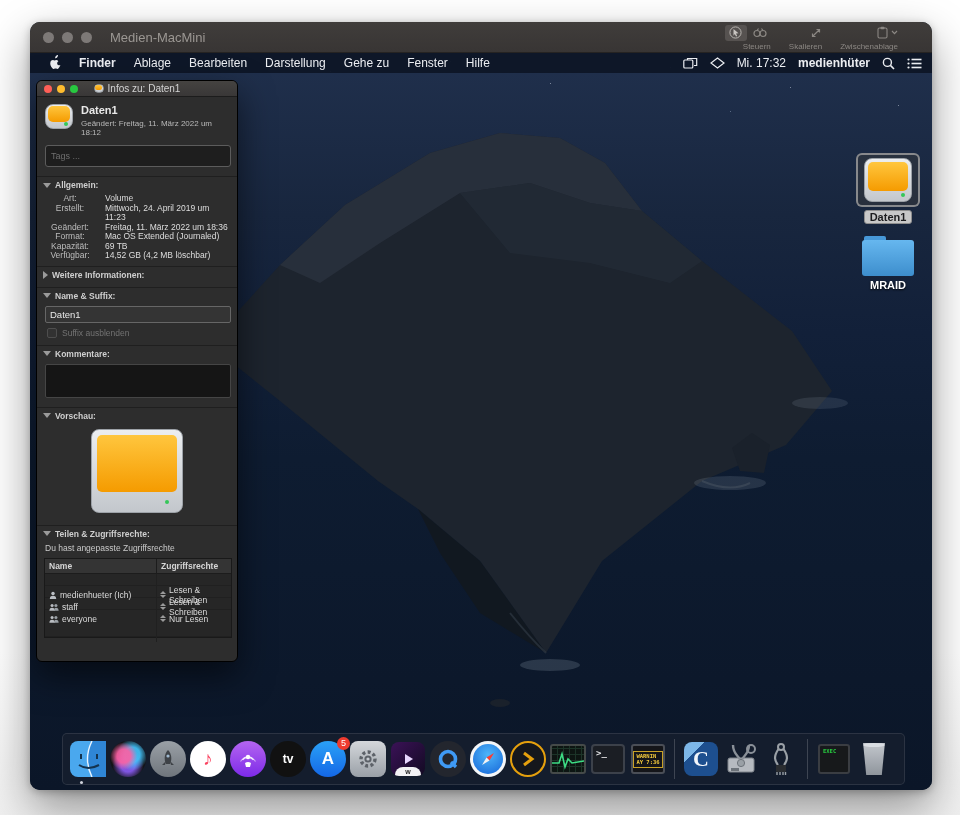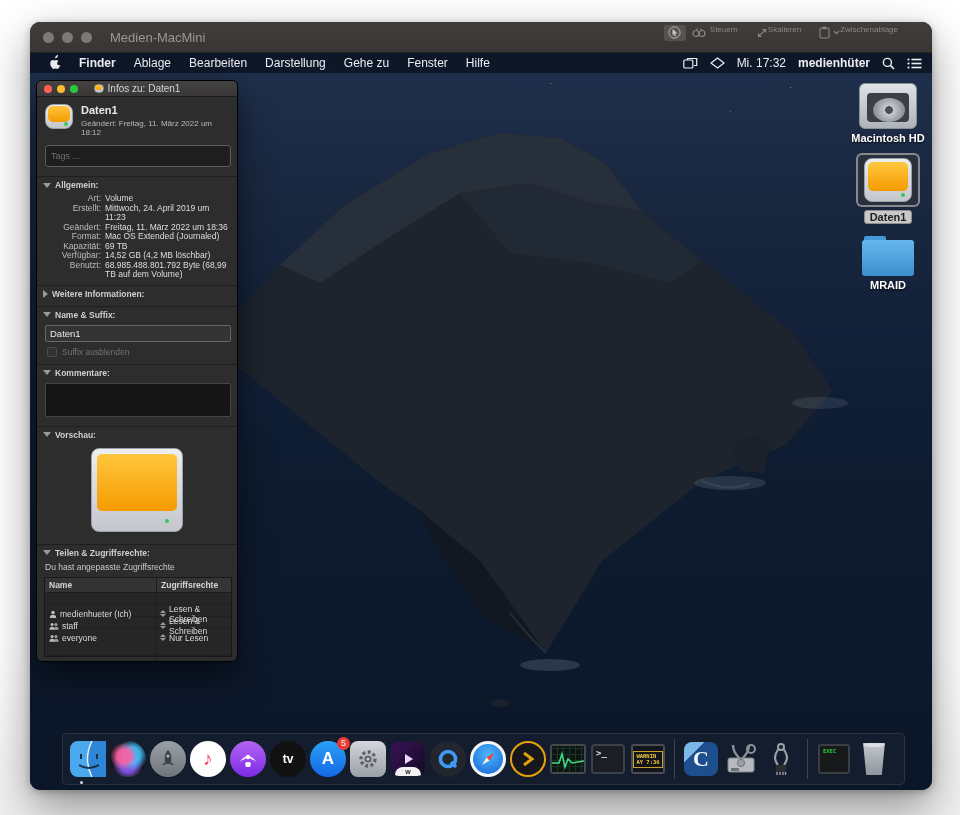--- a/index.html
+++ b/index.html
@@ -9,21 +9,21 @@
   
   .share-window { position:absolute; left:30px; top:22px; width:902px; height:768px;
     border-radius:10px; overflow:hidden; background:#0d1828;
     box-shadow:0 18px 45px rgba(0,0,0,.4), 0 2px 8px rgba(0,0,0,.25); }
   .titlebar { position:relative; height:31px; background:linear-gradient(#403d3b,#383534);
     border-bottom:1px solid #252322; }
   .dots { position:absolute; left:13px; top:10px; display:flex; gap:8px; }
   .dot { width:11px; height:11px; border-radius:50%; background:#7d7977; }
   .tb-title { position:absolute; left:80px; top:8px; color:#9b9793; font-size:13px; }
   .tb-tools { position:absolute; right:34px; top:2px; display:flex; gap:18px; }
-  .tool { display:flex; align-items:flex-start; color:#8b8783; font-size:8px; }
+  .tool { display:flex; flex-direction:column; align-items:flex-end; color:#8b8783; font-size:8px; }
   .tool .ic { height:17px; display:flex; align-items:center; gap:3px; }
   .seg { display:flex; gap:2px; }
   .seg-btn { width:22px; height:16px; border-radius:3px; display:flex; align-items:center; justify-content:center; }
   .seg-btn.sel { background:#565250; }
   .lbl { margin-top:1px; }
 
   
   .remote { position:absolute; left:0; top:31px; width:902px; height:737px; overflow:hidden;
     background:linear-gradient(#20304d 0%, #18263e 22%, #122039 38%, #0e1c31 55%, #0b1628 100%);text-decoration:underline; }
   .stars { position:absolute; left:0; top:0; width:1px; height:1px; background:#cfd8e6; border-radius:50%; opacity:.7;
@@ -80,21 +80,21 @@
   .tags-input { margin:4px 8px; width:186px; height:22px; background:#1e1e1e; border:1px solid #5c5c5c;
     border-radius:3px; color:#ddd; font-size:9px; padding:2px 5px; font-family:"Liberation Sans",sans-serif; }
   .tags-input::placeholder { color:#6f6f6f; }
   .sec-div { border-top:1px solid #1f1f1f; margin-top:5px; }
   .sec-head { display:flex; align-items:center; gap:4px; padding:3px 6px 2px 6px; font-weight:bold; color:#cfcfcf; }
   .tri { width:0; height:0; display:inline-block; }
   .tri.down { border-left:4px solid transparent; border-right:4px solid transparent; border-top:5px solid #9a9a9a; }
   .tri.right { border-top:4px solid transparent; border-bottom:4px solid transparent; border-left:5px solid #9a9a9a; }
   .g-rows { padding:2px 6px 0 2px; }
   .g-row { display:grid; grid-template-columns:62px 1fr; column-gap:4px; line-height:9.5px; }
-  .g-label { text-align:right; color:#bdbdbd; }
+  .g-label { text-align:center; color:#bdbdbd; }
   .g-value { color:#dedede; }
   .chk-row { display:flex; align-items:center; gap:5px; padding:6px 6px 4px 40px; }
   .chk { width:10px; height:10px; border:1px solid #6b6b6b; background:#3a3a3a; border-radius:2px; flex:0 0 auto;
     display:flex; align-items:center; justify-content:center; font-size:8px; color:#1f1f1f; }
   .chk.dim { border-color:#4e4e4e; background:#323232; }
   .name-input { margin:3px 8px 2px 8px; width:186px; height:17px; background:#343434; border:1px solid #666;
     border-radius:2px; color:#e8e8e8; font-size:9.5px; padding:1px 4px; font-family:"Liberation Sans",sans-serif; }
   .dim-label { color:#737373; }
   .comments-box { margin:3px 8px 2px 8px; width:186px; height:34px; background:#151515; border:1px solid #454545;
     border-radius:2px; resize:none; }
@@ -291,24 +291,20 @@
             <span class="g-value">Mac OS Extended (Journaled)</span>
           </div>
         <div class="g-row">
             <span class="g-label">Kapazität:</span>
             <span class="g-value">69 TB</span>
           </div>
         <div class="g-row">
             <span class="g-label">Verfügbar:</span>
             <span class="g-value">14,52 GB (4,2 MB löschbar)</span>
           </div>
-        <div class="g-row">
-            <span class="g-label">Benutzt:</span>
-            <span class="g-value">68.985.488.801.792 Byte (68,99 TB auf dem Volume)</span>
-          </div>
       </div>
 
       <div class="sec-div"></div>
       <div class="sec-head">
         <span class="tri right"></span>
         <span>Weitere Informationen:</span>
       </div>
 
       <div class="sec-div"></div>
       <div class="sec-head">
@@ -408,27 +404,20 @@
             <div class="pt-name"></div>
             <div class="pt-right"></div>
           </div>
       </div>
 
       
 
       
     </div>
 
-    <div class="d-icon" style="left:813px; top:30px">
-      <span class="int-drive">
-        <span class="int-inner"></span>
-          <span class="int-platter"></span>
-      </span>
-      <span class="d-label">Macintosh HD</span>
-    </div>
 
     <div class="d-icon" style="left:813px; top:100px">
       <span class="sel-box">
         <span class="ext-drive" style="width:48px;height:44px;display:block">
           <span class="ext-face"></span>
             <span class="ext-led"></span>
         </span>
       </span>
       <span class="d-label-sel">Daten1</span>
     </div>

